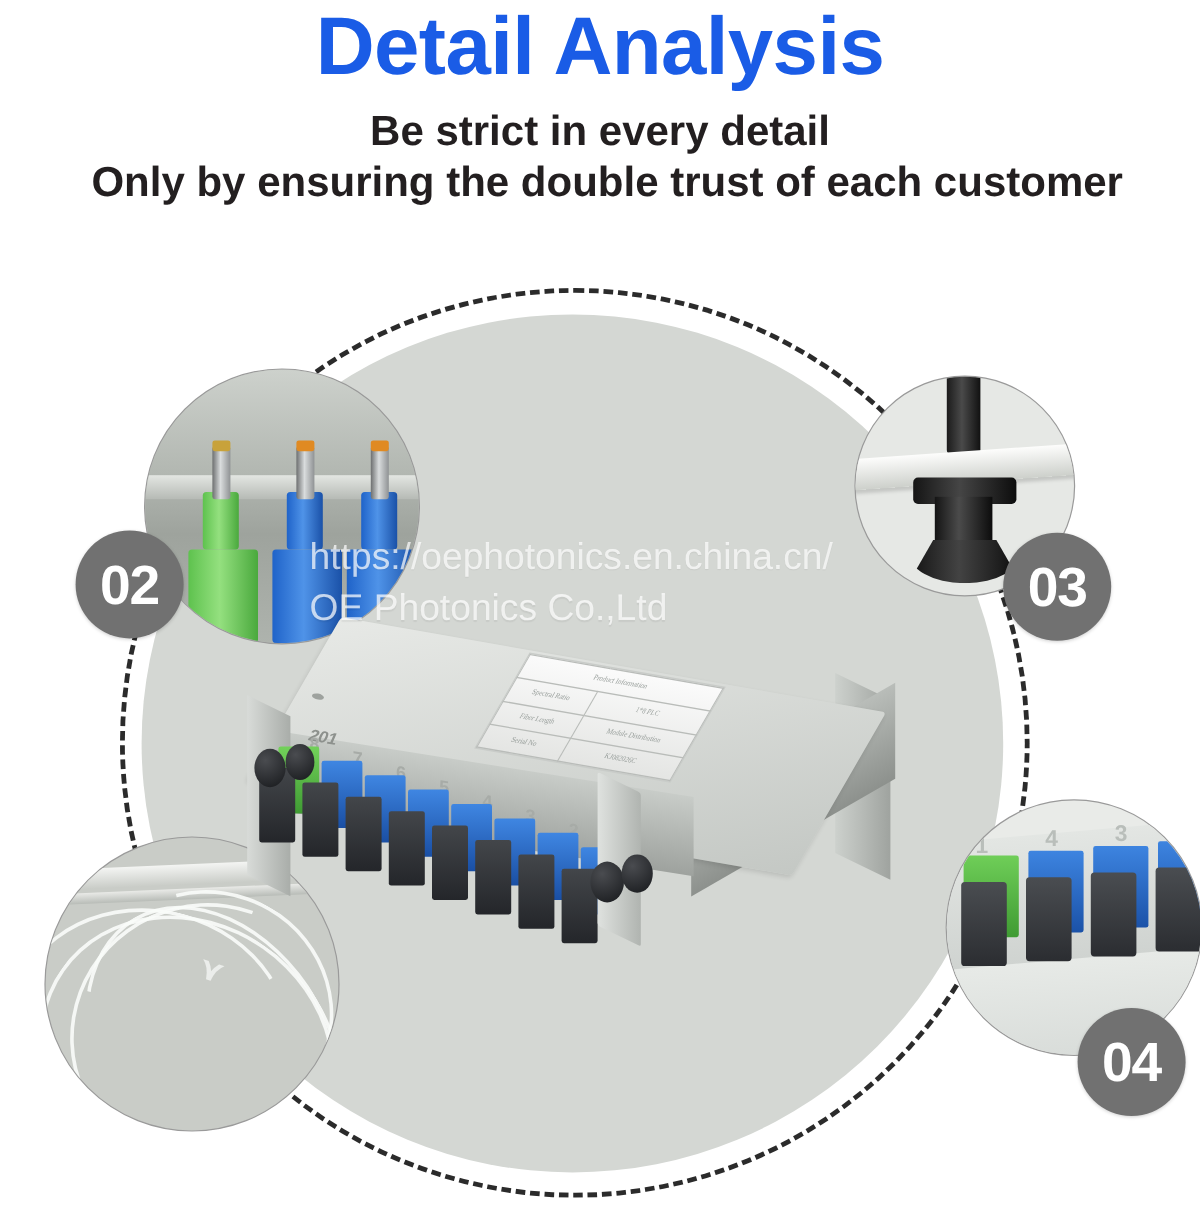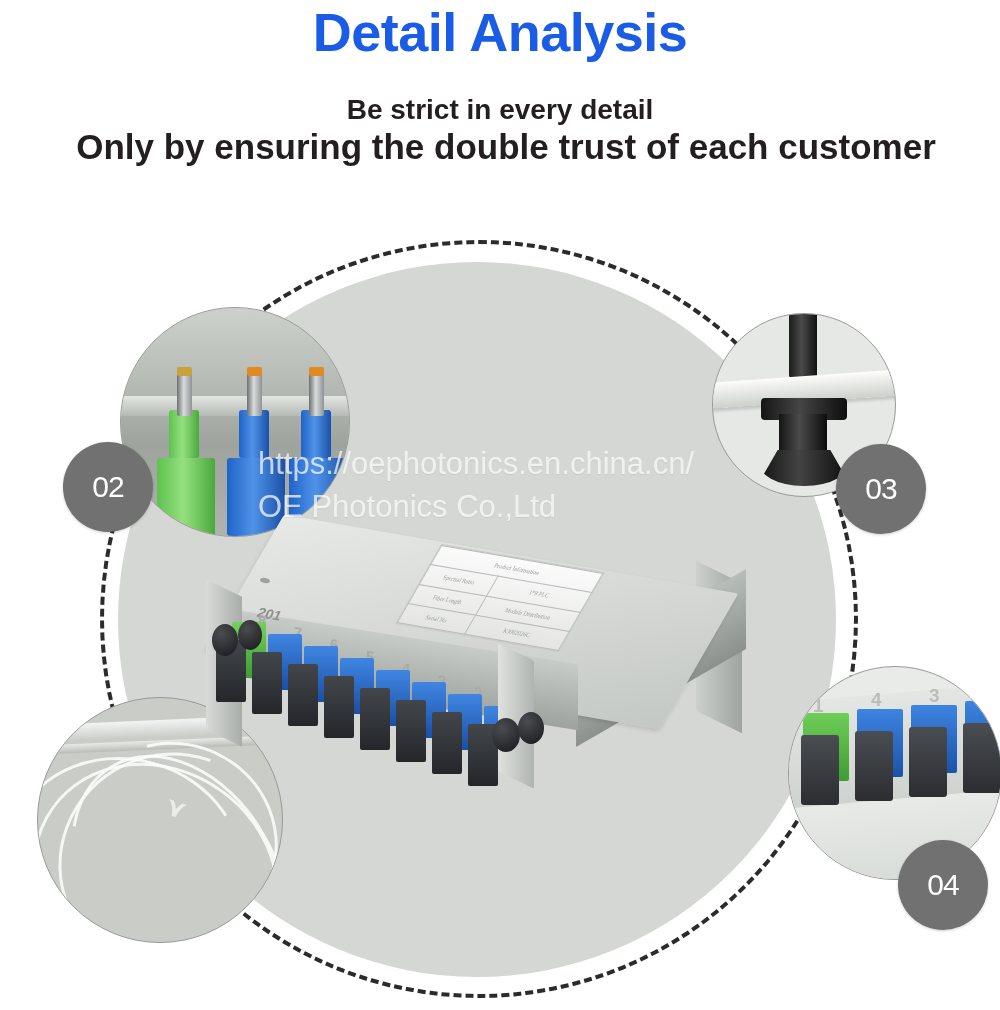--- a/index.html
+++ b/index.html
@@ -3,23 +3,23 @@
 <meta charset="utf-8">
 <style>
   html,body{margin:0;padding:0;background:#fff;}
   body{width:1000px;height:1010px;overflow:hidden;
        font-family:"Liberation Sans","DejaVu Sans",sans-serif;}
 
   #page{position:relative;width:1000px;height:1010px;background:#ffffff;overflow:hidden;}
 
   
   .hdr{position:absolute;left:0;top:0;width:1000px;text-align:center;}
-  .title{font-size:54px;font-weight:bold;color:#1A5CE6;letter-spacing:-0.5px;
+  .title{font-size:68px;font-weight:bold;color:#1A5CE6;letter-spacing:-0.5px;
          line-height:1.05;margin-top:4px;}
-  .sub1{font-size:28px;font-weight:bold;color:#231F20;line-height:1.18;margin-top:32px;}
+  .sub1{font-size:35px;font-weight:bold;color:#231F20;line-height:1.18;margin-top:14px;}
   .sub2{font-size:35px;font-weight:bold;color:#231F20;line-height:1.18;padding-left:12px;}
 
   
   .bigdash{position:absolute;left:100px;top:240px;width:758px;height:758px;
            border:4px dashed #2b2b2b;border-radius:50%;box-sizing:border-box;}
   .bigdisc{position:absolute;left:118px;top:262px;width:718px;height:715px;
            border-radius:50%;background:#d4d7d3;}
 
   
   .dcirc{position:absolute;border-radius:50%;overflow:hidden;
@@ -81,22 +81,22 @@
           background:linear-gradient(#e7eae7,#d7dbd8);transform:rotate(-5deg);}
   .ad{position:absolute;top:36px;width:46px;height:68px;border-radius:2px;}
   .ad.g{background:linear-gradient(#6fce58,#3f9b33);}
   .ad.b{background:linear-gradient(#3d84e0,#1b52a8);}
   .cap{position:absolute;width:38px;height:70px;border-radius:3px;
        background:linear-gradient(#4a4d51,#2b2d31);}
   .pnum{position:absolute;font-size:19px;color:#b9beba;font-weight:bold;}
 
   
   .badge{position:absolute;border-radius:50%;background:#717171;color:#fff;
-         font-weight:normal;display:flex;align-items:center;justify-content:center;
-         font-size:30px;letter-spacing:-1px;box-shadow:0 1px 3px rgba(0,0,0,.18);}
+         font-weight:bold;display:flex;align-items:center;justify-content:center;
+         font-size:46px;letter-spacing:-1px;box-shadow:0 1px 3px rgba(0,0,0,.18);}
 
   
   #device{position:absolute;left:196px;top:540px;width:600px;height:245px;}
   .dev-top{position:absolute;left:26px;top:14px;width:500px;height:136px;
            background:linear-gradient(160deg,#e7e9e6,#c4c8c4);
            transform:skewX(-30deg) skewY(9deg);border-radius:3px;
            box-shadow:0 2px 4px rgba(0,0,0,.12);}
   .dev-front{position:absolute;left:26px;top:96px;width:356px;height:66px;
              background:linear-gradient(#c8ccc8,#9ea29e);
              transform:skewY(9deg);}

